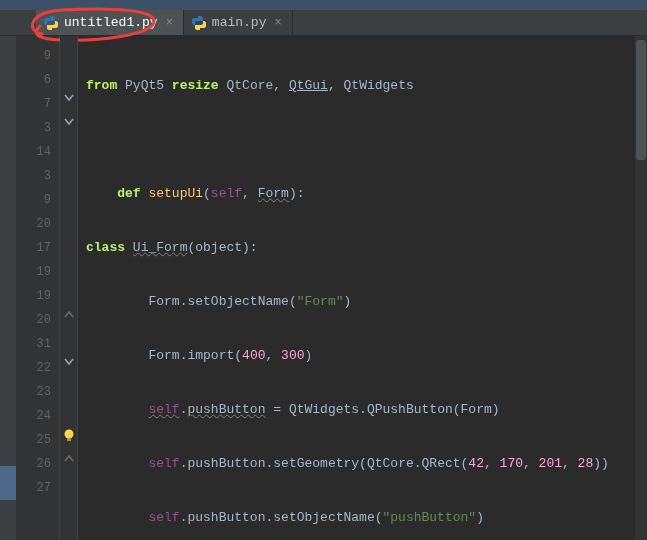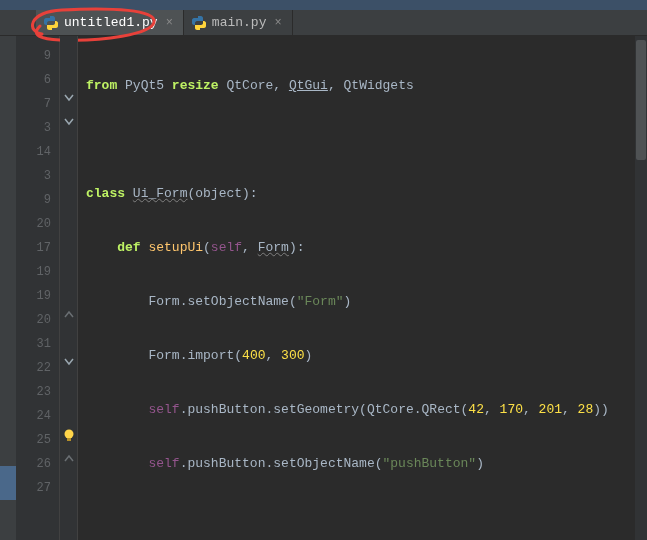--- a/index.html
+++ b/index.html
@@ -38,21 +38,21 @@
 
   .code { flex:1; padding-top:8px; overflow:hidden; white-space:pre; }
   .code .row { height:24px; line-height:24px; padding-left:8px; }
 
   
   .kw  { color:#bef264;font-weight:bold; }        
   .fn  { color:#ffc66d; }        
   .id  { color:#a9b7c6; }
   .cls { color:#a9b7c6; }
   .self{ color:#94558d; }
-  .num { color:#fde047; }
+  .num { color:#f9a8d4; }
   .str { color:#6a8759; }
   .p   { color:#a9b7c6; }        
   .u   { text-decoration:underline wavy #808080; text-decoration-thickness:1px; }
   .uu  { text-decoration:underline; text-decoration-color:#a9b7c6; text-decoration-thickness:1px; }
   .param { color:#a9b7c6; font-style:normal; }
   @keyframes blink { 50% { opacity:0; } }
 
   .scroll-area { position:absolute; right:0; top:36px; bottom:0; width:12px; background:#313335; }
   .scroll-thumb { position:absolute; right:1px; width:10px; background:#4f5254; border-radius:2px; }
 
@@ -149,24 +149,25 @@
           <svg width="10" height="10">
             <path d="M1 8 L5 3 L9 8" fill="none" stroke="#6a6f73" stroke-width="1.5"></path>
           </svg>
         </span>
       <span class="mark" style="top:416px;left:-12px"></span>
     </div>
 
     <div class="code">
       <div class="row"><span class="kw">from</span> <span class="id">PyQt5</span> <span class="kw">resize</span> <span class="id">QtCore</span><span class="p">, </span><span class="id uu">QtGui</span><span class="p">, </span><span class="id">QtWidgets</span></div>
       <div class="row"></div>
+      <div class="row">    <span class="kw">def</span> <span class="fn">setupUi</span><span class="p">(</span><span class="self">self</span><span class="p">, </span><span class="param u">Form</span><span class="p">):</span></div>
       <div class="row"><span class="kw">class</span> <span class="cls u">Ui_Form</span><span class="p">(</span><span class="id">object</span><span class="p">):</span></div>
-      <div class="row">    <span class="kw">def</span> <span class="fn">setupUi</span><span class="p">(</span><span class="self">self</span><span class="p">, </span><span class="param u">Form</span><span class="p">):</span></div>
       <div class="row">        <span class="id">Form</span><span class="p">.</span><span class="id">setObjectName</span><span class="p">(</span><span class="str">"Form"</span><span class="p">)</span></div>
       <div class="row">        <span class="id">Form</span><span class="p">.</span><span class="id">import</span><span class="p">(</span><span class="num">400</span><span class="p">, </span><span class="num">300</span><span class="p">)</span></div>
+      <div class="row">        <span class="self u">self</span><span class="p">.</span><span class="id u">pushButton</span> <span class="p">=</span> <span class="id">QtWidgets.QPushButton</span><span class="p">(</span><span class="id">Form</span><span class="p">)</span></div>
       <div class="row">        <span class="self">self</span><span class="p">.</span><span class="id">pushButton</span><span class="p">.</span><span class="id">setGeometry</span><span class="p">(</span><span class="id">QtCore.QRect</span><span class="p">(</span><span class="num">42</span><span class="p">, </span><span class="num">170</span><span class="p">, </span><span class="num">201</span><span class="p">, </span><span class="num">28</span><span class="p">))</span></div>
       <div class="row">        <span class="self">self</span><span class="p">.</span><span class="id">pushButton</span><span class="p">.</span><span class="id">setObjectName</span><span class="p">(</span><span class="str">"pushButton"</span><span class="p">)</span></div>
       
       
       
       
       
       
       
       

